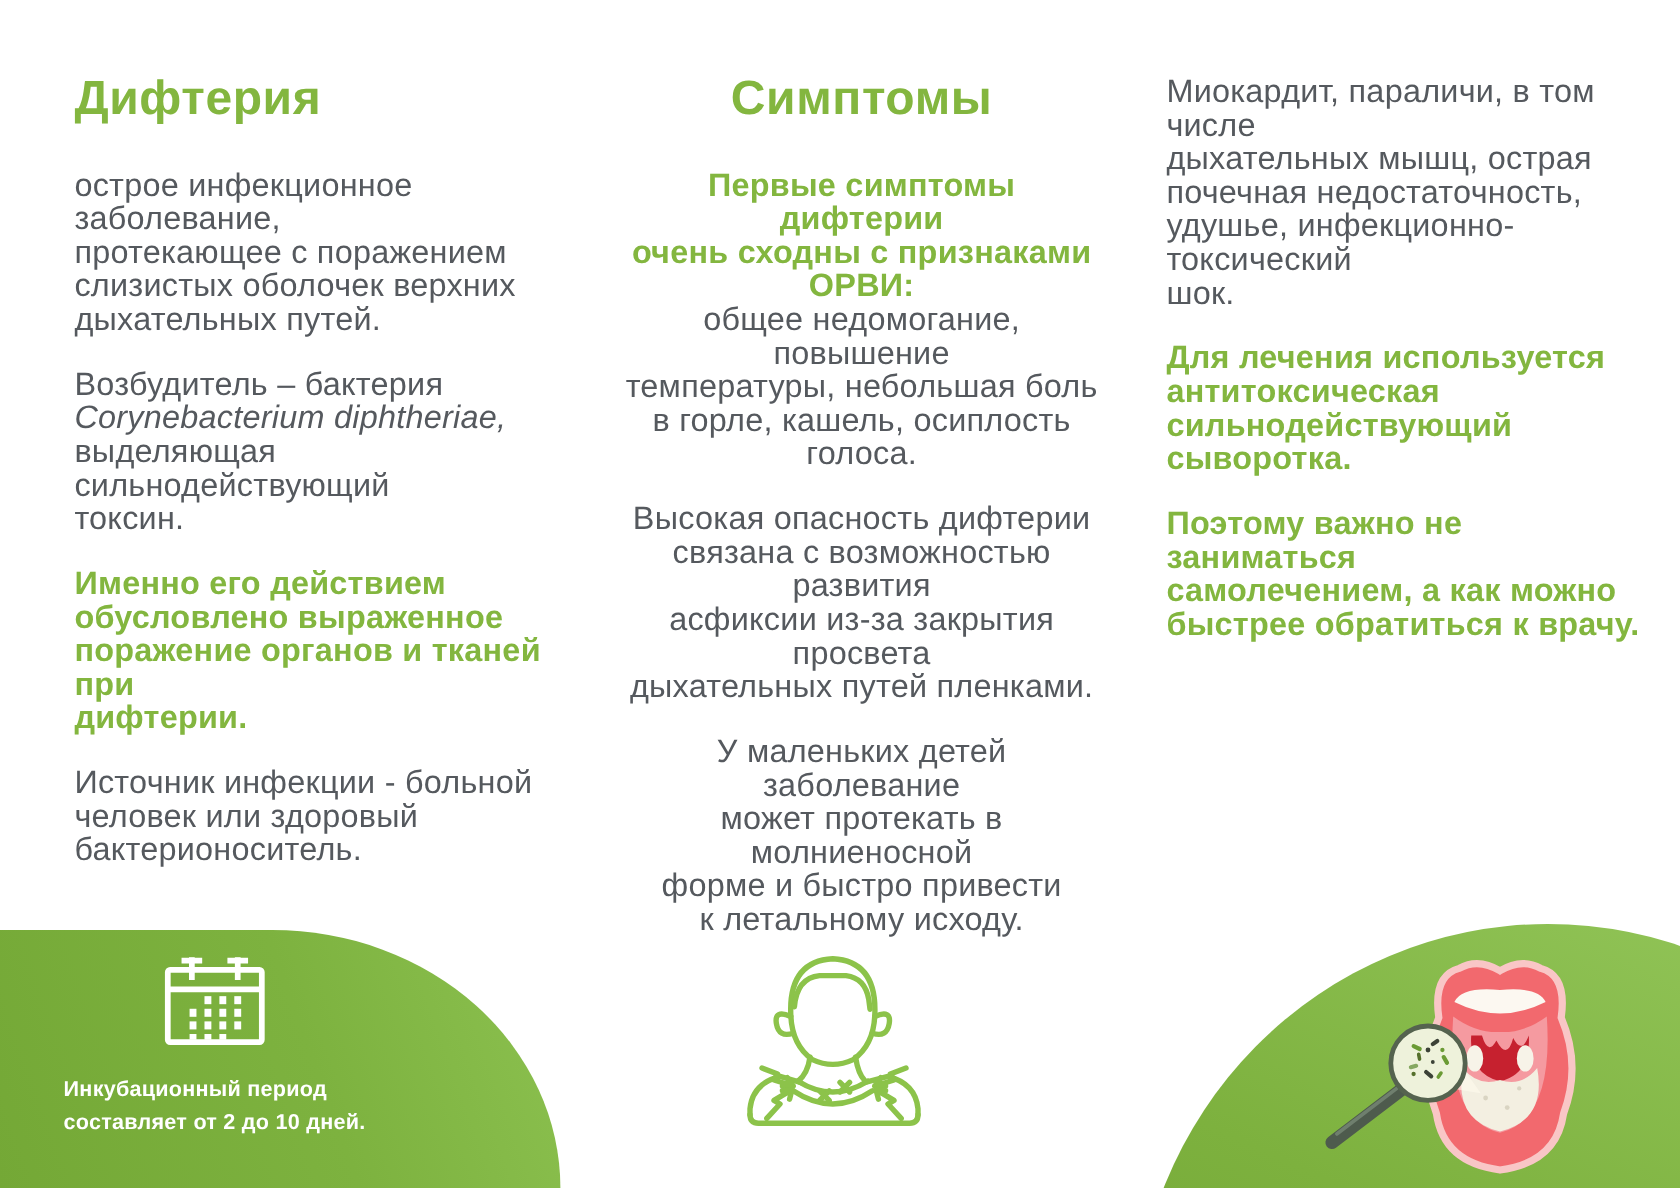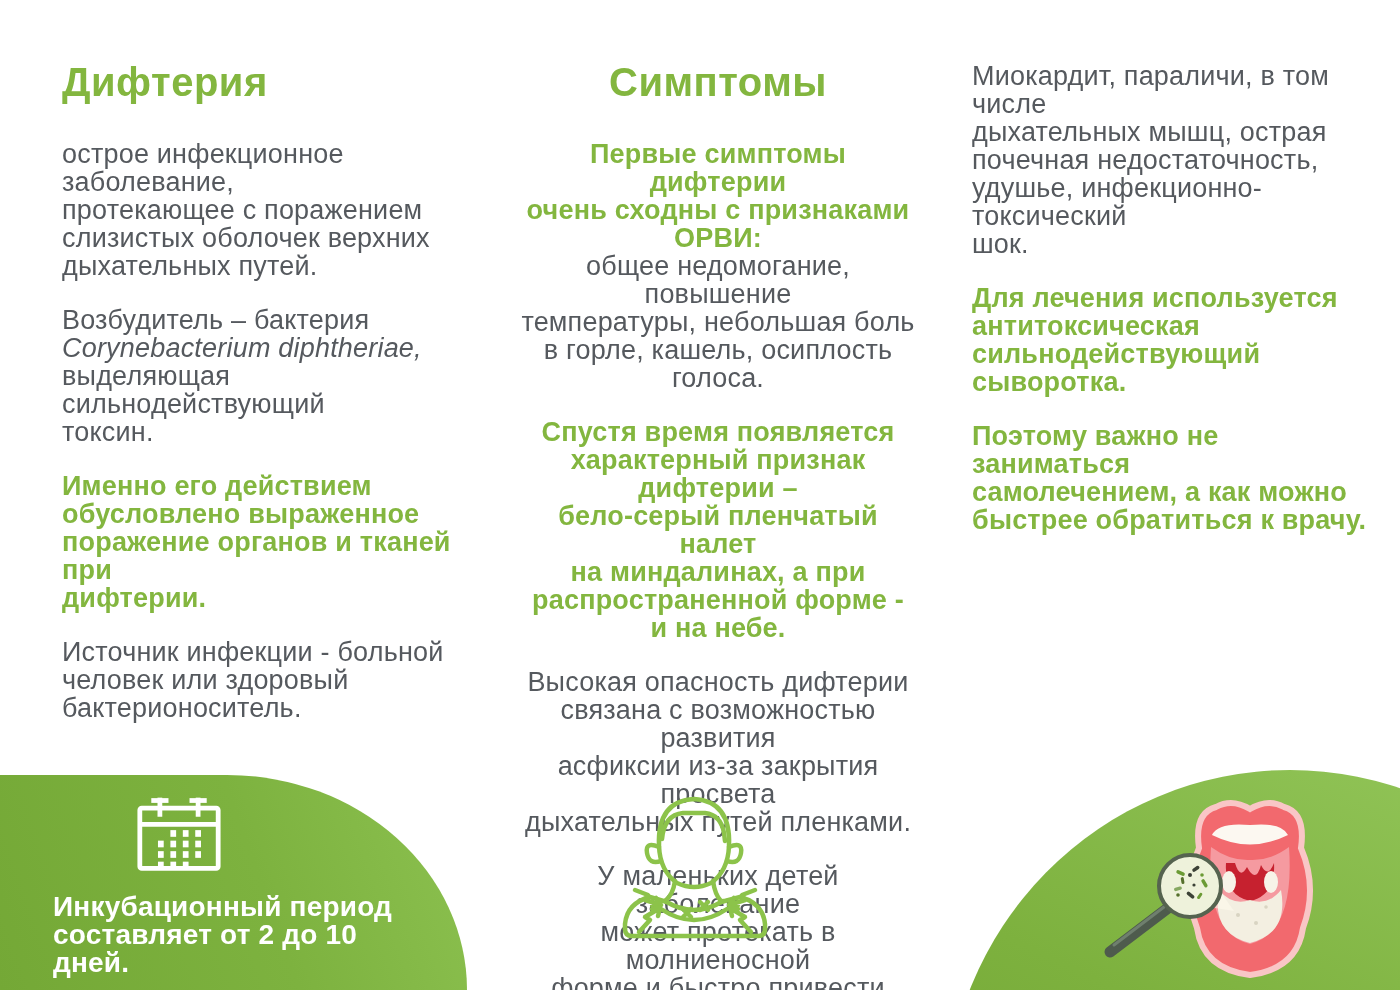--- a/index.html
+++ b/index.html
@@ -45,21 +45,21 @@
     width:467px;height:215px;
     background:linear-gradient(70deg,#74a836 0%,#7db23f 55%,#8cc150 100%);
     border-top-right-radius:240px 215px;
   }
   .calendar-wrap{position:absolute;left:136px;top:18px;width:86px;height:80px;}
   .incubation-text{
     position:absolute;left:53px;top:118px;
     width:340px;
     white-space:pre-line;
     color:#ffffff;
-    font-size:28px;
+    font-size:18px;
     line-height:28px;
     font-weight:700;
     letter-spacing:0.2px;
   }
   
   .shape-right{
     position:absolute;
     left:945px;top:770px;
     width:690px;height:700px;
     border-radius:50%;
@@ -91,26 +91,20 @@
 </div>
 
 <div class="col" id="col2">
   <h1 class="col-title">Симптомы</h1>
   <p class="para"><span class="gb">Первые симптомы дифтерии
 очень сходны с признаками
 ОРВИ:</span><span>
 общее недомогание, повышение
 температуры, небольшая боль
 в горле, кашель, осиплость голоса.</span></p>
-  <p class="para gb">Спустя время появляется
-характерный признак дифтерии –
-бело-серый пленчатый налет
-на миндалинах, а при
-распространенной форме -
-и на небе.</p>
   <p class="para">Высокая опасность дифтерии
 связана с возможностью развития
 асфиксии из-за закрытия просвета
 дыхательных путей пленками.</p>
   <p class="para">У маленьких детей заболевание
 может протекать в молниеносной
 форме и быстро привести
 к летальному исходу.</p>
 </div>
 

